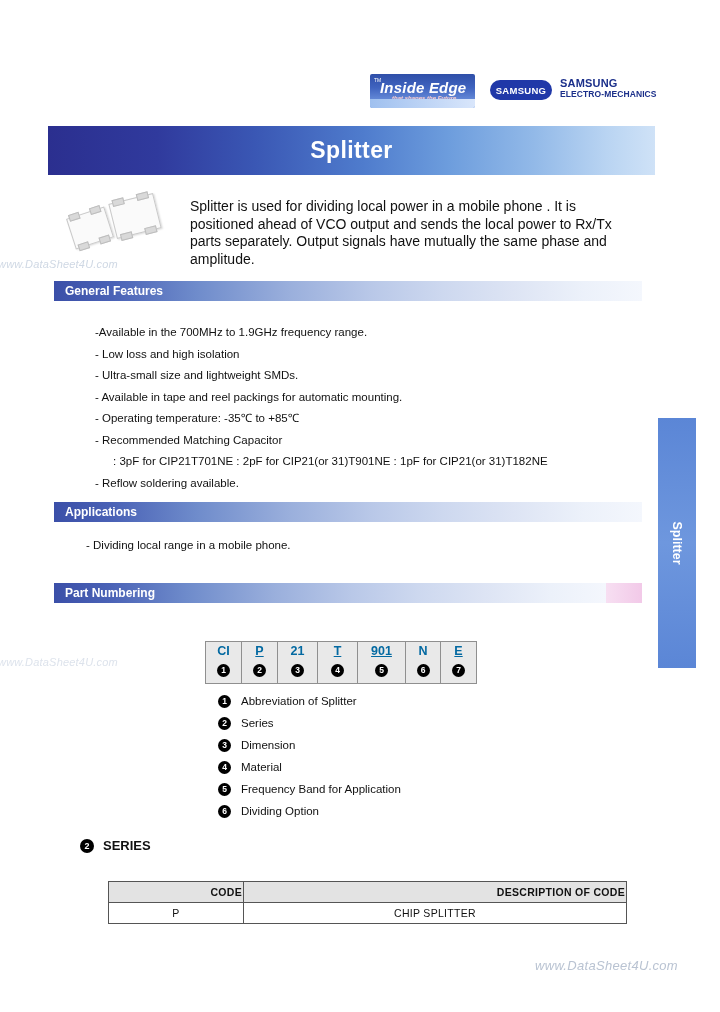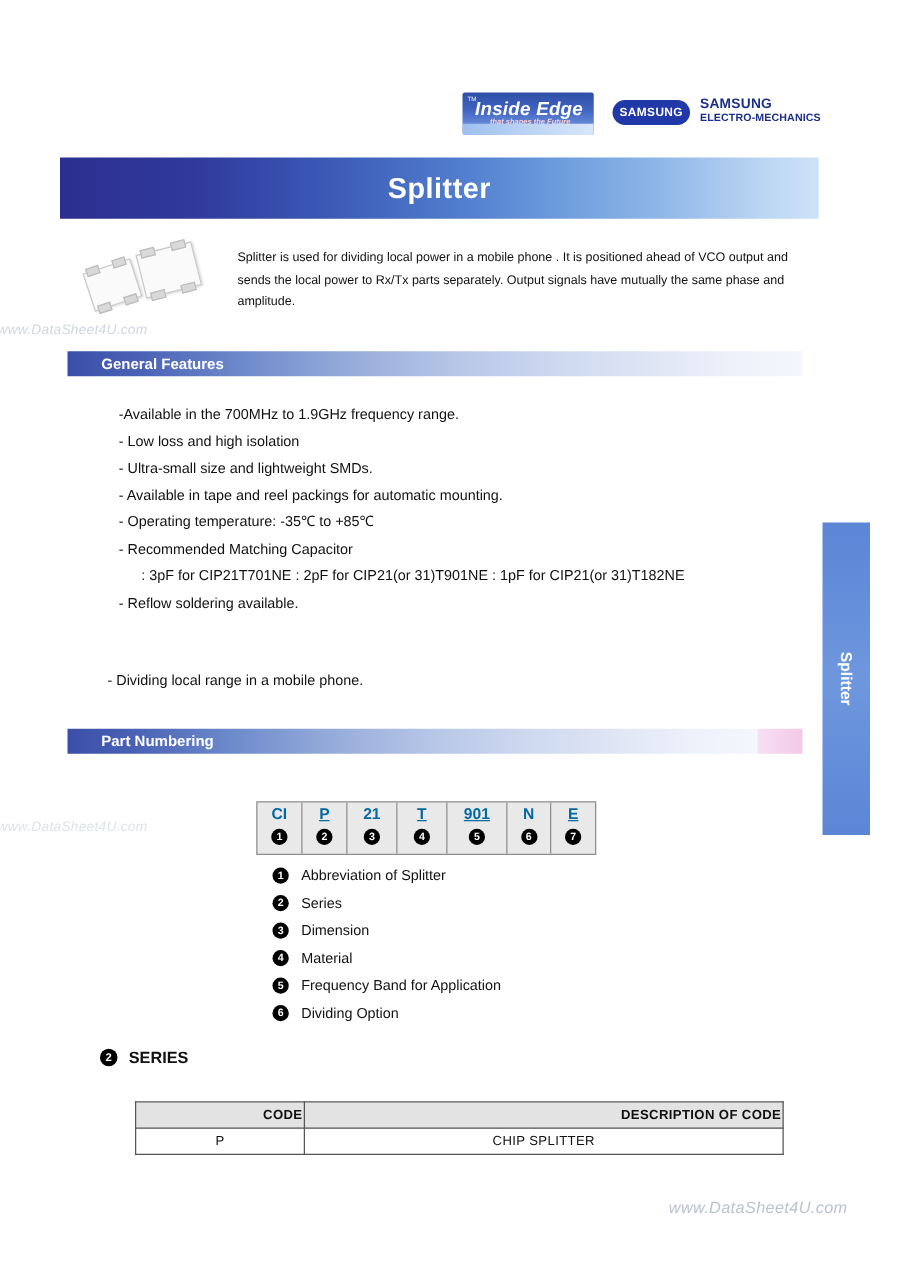--- a/index.html
+++ b/index.html
@@ -72,21 +72,21 @@
     position:absolute; background:#fafafa;
     border:1px solid #c9c9c9;
     box-shadow:1px 1px 2px rgba(0,0,0,.15);
   }
   .chip.a { left:6px; top:20px; width:38px; height:30px; transform:rotate(-18deg); }
   .chip.b { left:48px; top:6px; width:44px; height:34px; transform:rotate(-14deg); }
   .pin { position:absolute; background:#d9d9d9; border:1px solid #bdbdbd; }
 
   .intro {
     position:absolute; left:190px; top:198px; width:452px;
-    font-size:10px; line-height:17.5px; color:#111;
+    font-size:14px; line-height:17.5px; color:#111;
   }
 
   
   .wm-left {
     position:absolute; left:-2px; top:258px;
     font-size:11px; color:#cfd8e4; font-style:italic; letter-spacing:.2px;
   }
   .wm-left2 {
     position:absolute; left:-2px; top:656px;
     font-size:11px; color:#dde3ec; font-style:italic; letter-spacing:.2px;
@@ -101,21 +101,21 @@
     position:absolute; height:20px; width:588px; left:54px;
   }
   .sec .bar {
     position:absolute; left:0; top:0; width:588px; height:20px;
     background:linear-gradient(90deg,
       #3b4fa8 0%, #4a62b6 10%, #6e8bcb 24%, #9aafdc 40%,
       #b9c8e8 54%, #cdd8ef 66%, #dde4f4 78%, #ecf1fa 90%, #f4f7fd 100%);
   }
   .sec .label {
     position:absolute; left:11px; top:3px;
-    color:#ffffff; font-size:12px; font-weight:bold;margin-left:16px;
+    color:#ffffff; font-size:12px; font-weight:bold;
   }
   .sec-general { top:281px; }
   .sec-apps    { top:502px; }
   .sec-part    { top:583px; }
   .sec-part .bar { width:552px; }
   .sec-part .cap {
     position:absolute; left:552px; top:0; width:36px; height:20px;
     background:linear-gradient(90deg,#f7dff2,#f2c9e8);
   }
 
@@ -256,20 +256,24 @@
     <div>-Available in the 700MHz to 1.9GHz frequency range.</div>
     <div>- Low loss and high isolation</div>
     <div>- Ultra-small size and lightweight SMDs.</div>
     <div>- Available in tape and reel packings for automatic mounting.</div>
     <div>- Operating temperature: -35℃ to +85℃</div>
     <div>- Recommended Matching Capacitor</div>
     <div class="ind">: 3pF for CIP21T701NE          : 2pF for CIP21(or 31)T901NE    : 1pF for CIP21(or 31)T182NE</div>
     <div>- Reflow soldering available.</div>
   </div>
 
+  <div class="sec sec-apps">
+    <div class="bar"></div>
+    <div class="label">Applications</div>
+  </div>
   <div class="apps">
     <div>- Dividing local range in a mobile phone.</div>
   </div>
 
   <div class="side-tab">
     <span>Splitter</span>
   </div>
 
   <div class="sec sec-part">
     <div class="bar"></div>

